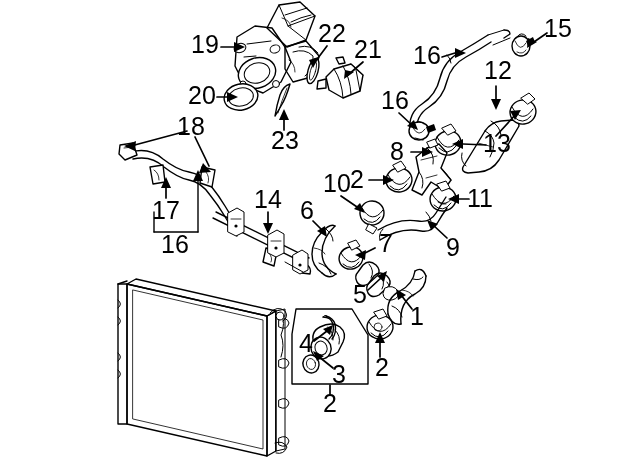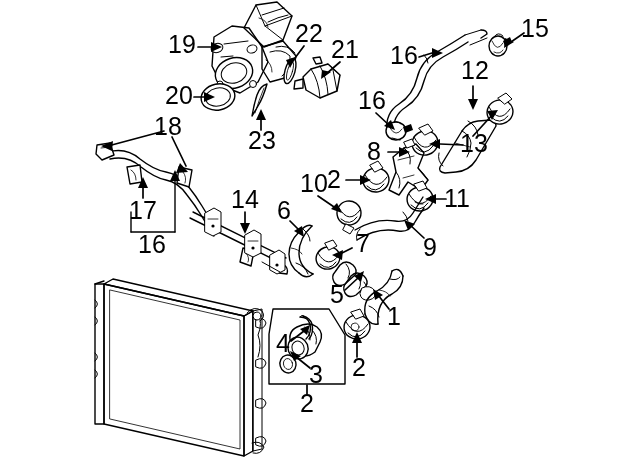--- a/index.html
+++ b/index.html
@@ -9,20 +9,21 @@
   }
   body {
     font-family: "Liberation Sans", sans-serif;
   }
   #diagram-root {
     position: relative;
     width: 572px;
     height: 471px;
     background: #ffffff;
     overflow: hidden;
+    margin-left: 23px;
   }
   svg#parts-svg {
     display: block;
     width: 640px;
     height: 471px;
   }
   .ln {
     fill: none;
     stroke: #000000;
     stroke-width: 1.4;

